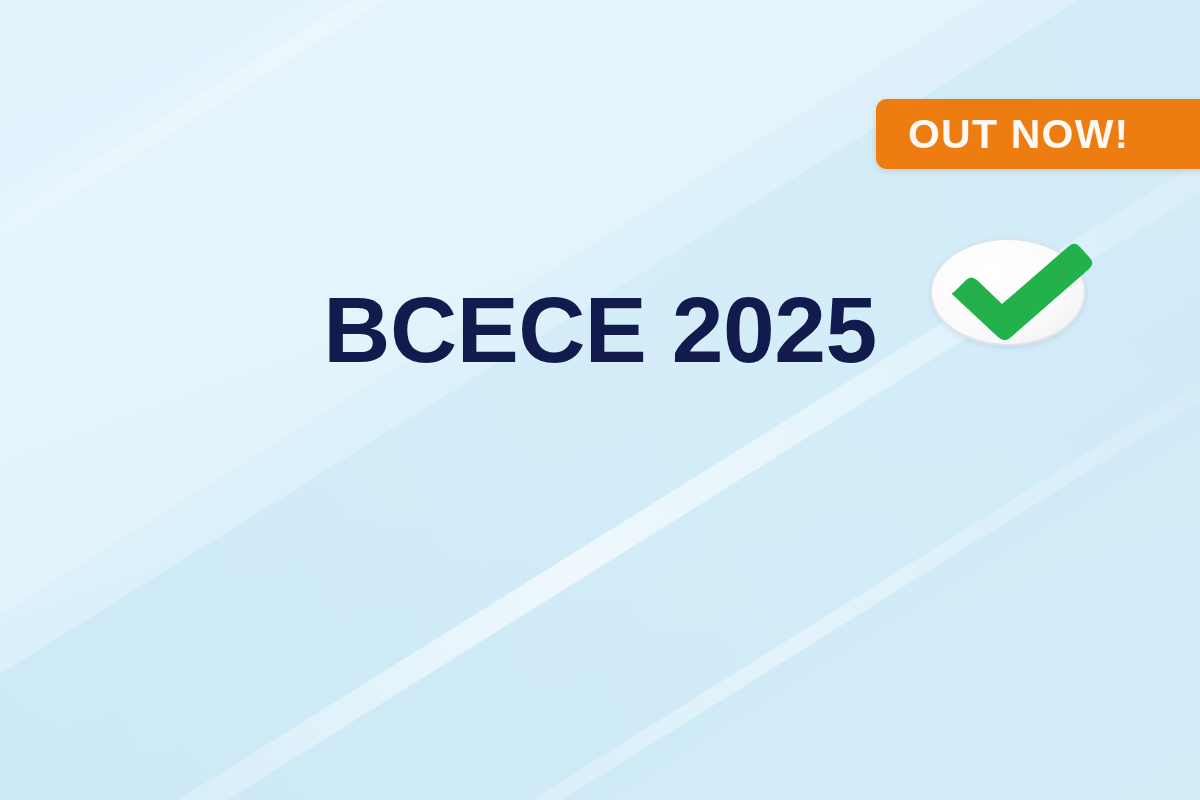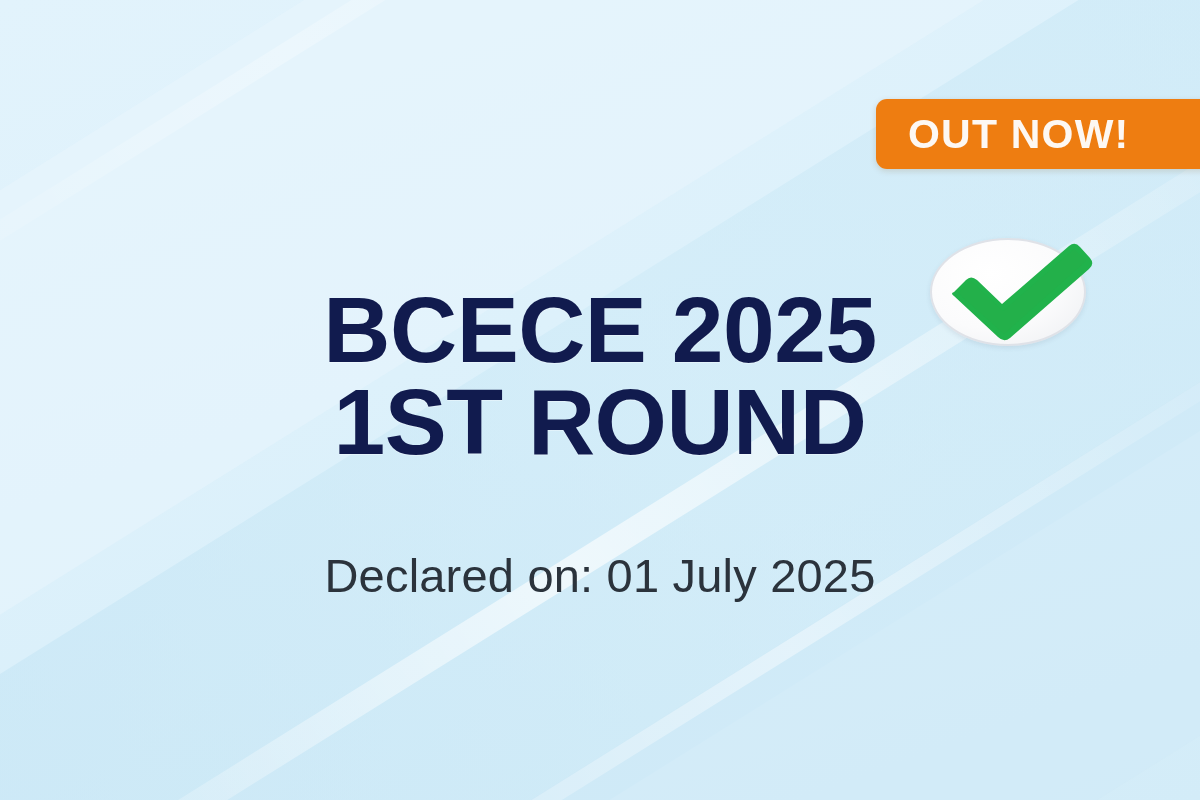--- a/index.html
+++ b/index.html
@@ -167,26 +167,24 @@
     <div class="band band-streak-1"></div>
     <div class="band band-streak-2"></div>
   </div>
 
   <div class="out-now-badge">
     <span class="out-now-label">OUT NOW!</span>
   </div>
 
   <div class="headline">
     <div class="headline-line headline-line-1">BCECE 2025</div>
-    <div class="headline-line">1ST ROUND</div>
   </div>
 
   <div class="check-badge">
     <div class="check-ellipse"></div>
     <svg class="check-mark" viewBox="0 0 180 120">
       <path d="M26 62 L38 50 Q43 45 49 50 L74 74 L141 16 Q147 11 152 17 L162 28 Q167 34 161 39 L82 108 Q76 113 70 107 L26 66 Q22 63 26 62 Z" fill="#21b24b"></path>
       <path d="M30 63 L43 51 L75 81 L146 19 L158 31 L76 104 Z" fill="#23b04a"></path>
     </svg>
   </div>
 
-  <div class="subtitle">Declared on: 01 July 2025</div>
 
 </div>
 
 </body></html>

